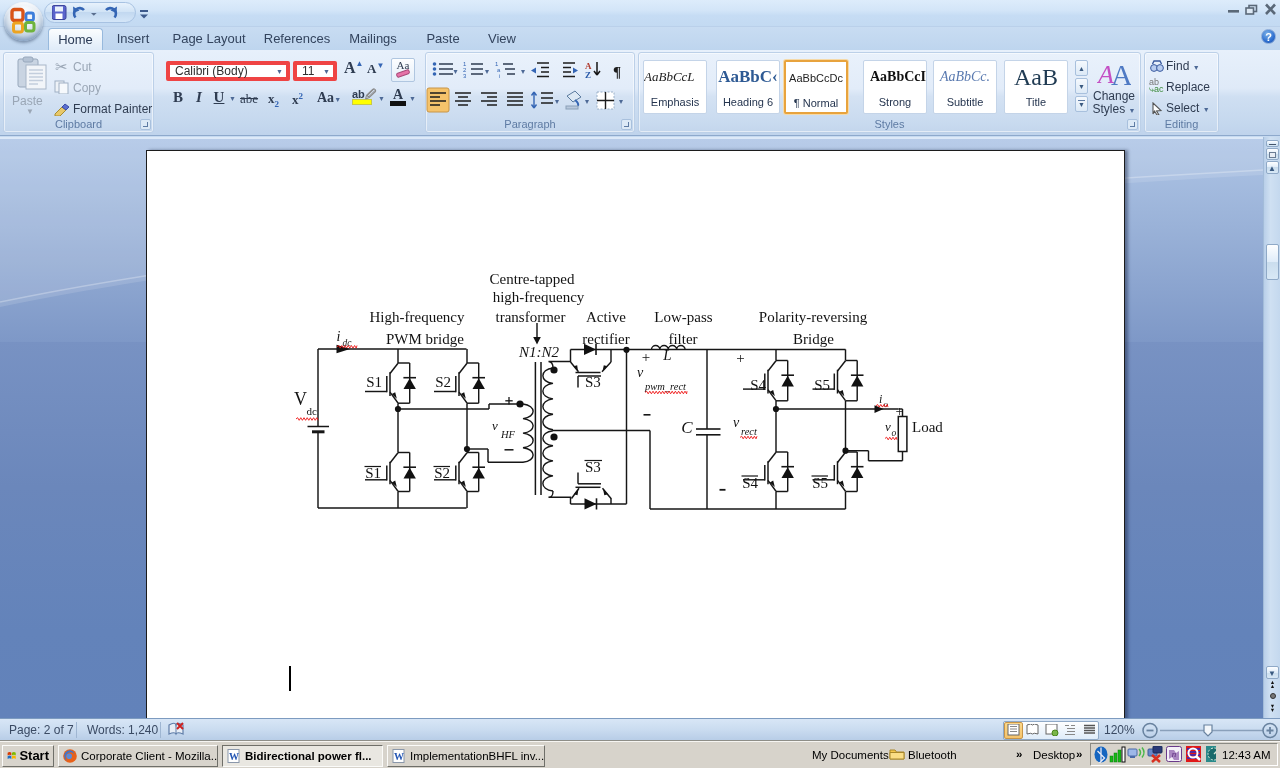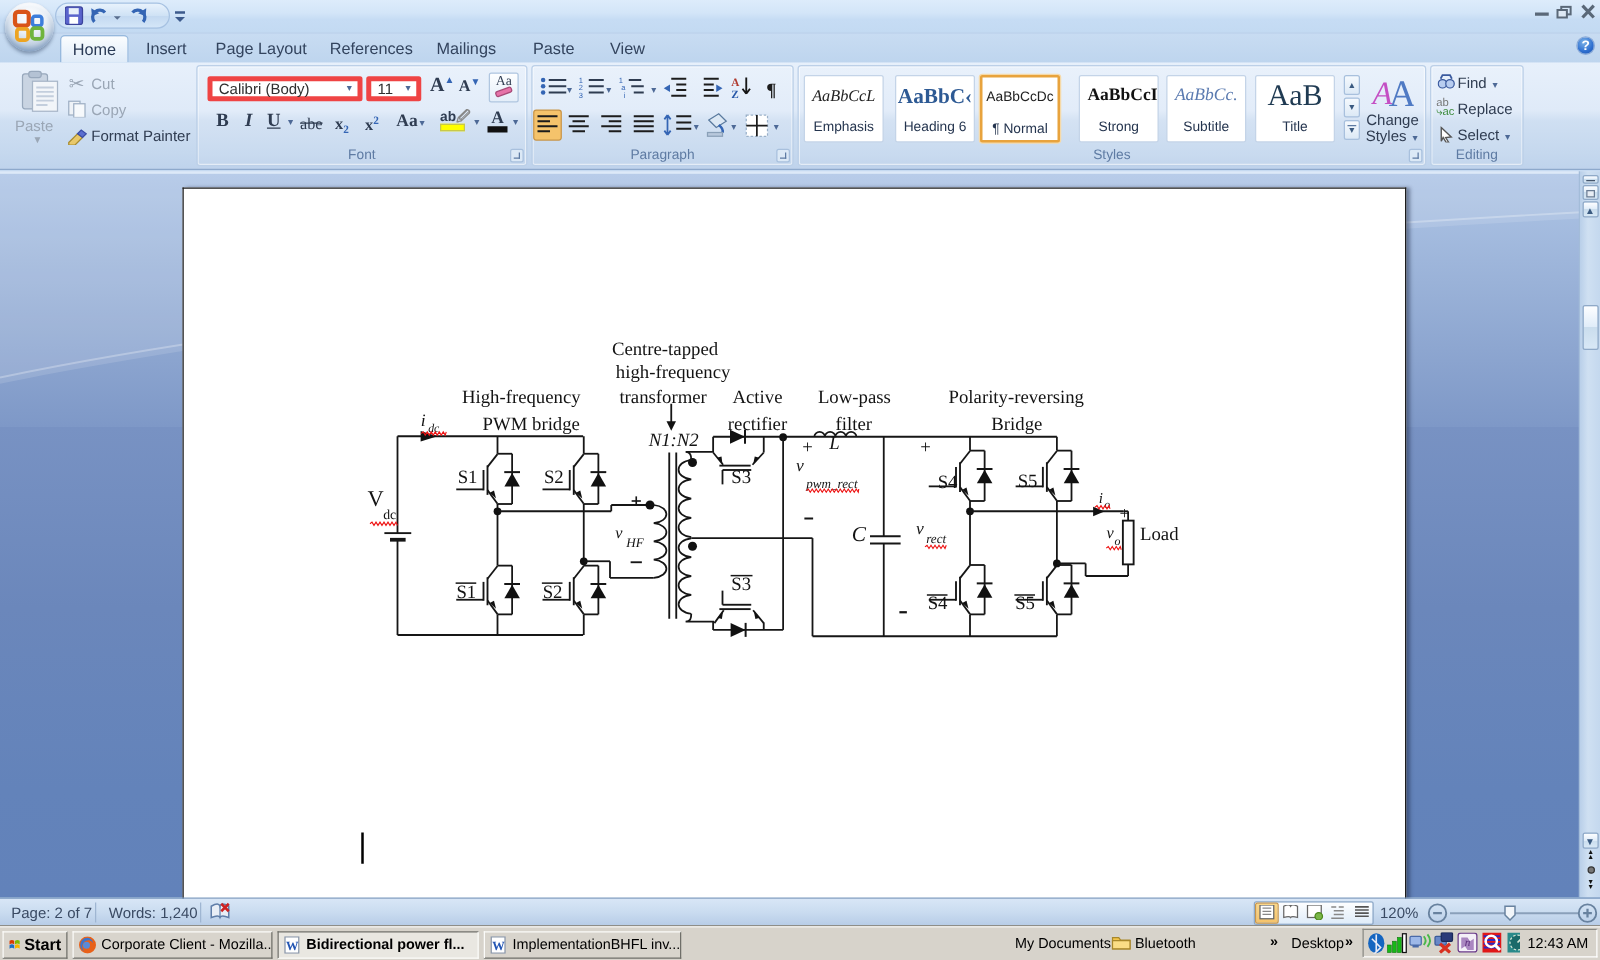--- a/index.html
+++ b/index.html
@@ -116,22 +116,22 @@
 <div class="tab" style="left:258px;width:78px;">References</div>
 <div class="tab" style="left:340px;width:66px;">Mailings</div>
 <div class="tab" style="left:414px;width:58px;">Paste</div>
 <div class="tab" style="left:479px;width:46px;">View</div>
 
 <div class="abs" style="left:1261px;top:29px;width:15px;height:15px;border-radius:50%;
   background:radial-gradient(circle at 40% 30%,#7db3e8,#2e6fd0 60%,#1c4fa8);border:1px solid #88a9d8;
   color:#fff;font-size:11px;font-weight:bold;text-align:center;line-height:14px;z-index:4;">?</div>
 
 <div id="ribbon"></div>
-<div class="grp" style="left:157px;top:52px;width:265px;">
-      <div class="grplabel">Font</div>
+<div class="grp" style="left:3px;top:52px;width:151px;">
+      <div class="grplabel">Clipboard</div>
       <div class="launcher"></div>
     </div>
 <div class="grp" style="left:425px;top:52px;width:210px;">
       <div class="grplabel">Paragraph</div>
       <div class="launcher"></div>
     </div>
 <div class="grp" style="left:638px;top:52px;width:503px;">
       <div class="grplabel">Styles</div>
       <div class="launcher"></div>
     </div>
@@ -228,21 +228,21 @@
 <text x="130" y="52" font-size="8" fill="#4d6996">▾</text>
 <path d="M142,44 l8,-5 6,6 -8,5 z" fill="#dce8f4" stroke="#5a7a9e"></path>
 <path d="M150,48 q4,3 3,6" stroke="#3465b4" stroke-width="2" fill="none"></path>
 <rect x="141" y="54" width="12" height="3" fill="#b8c8dc" stroke="#8aa0b8"></rect>
 <text x="160" y="52" font-size="8" fill="#4d6996">▾</text>
 <rect x="172" y="40" width="17" height="17" fill="#fff" stroke="#9ab0c8" stroke-dasharray="2,1.5"></rect>
 <path d="M172,48.5 h17 M180.5,40 v17" stroke="#1c1c1c" stroke-width="1.4"></path>
 <text x="194" y="52" font-size="8" fill="#4d6996">▾</text>
 </svg></div>
 <div class="stylecard" style="left:643px;">
-      <div style="height:32px;display:flex;align-items:center;justify-content:center;white-space:nowrap;">
+      <div style="height:32px;display:flex;align-items:center;justify-content:flex-start;white-space:nowrap;">
         <span style="font-family:'Liberation Serif',serif;font-style:italic;font-size:13px;color:#222;">AaBbCcL</span>
       </div>
       <div class="lbl">Emphasis</div>
     </div>
 <div class="stylecard" style="left:716px;">
       <div style="height:32px;display:flex;align-items:center;justify-content:center;white-space:nowrap;">
         <span style="font-family:'Liberation Serif',serif;font-weight:bold;font-size:17px;color:#2e5a94;">AaBbC‹</span>
       </div>
       <div class="lbl">Heading 6</div>
     </div>

